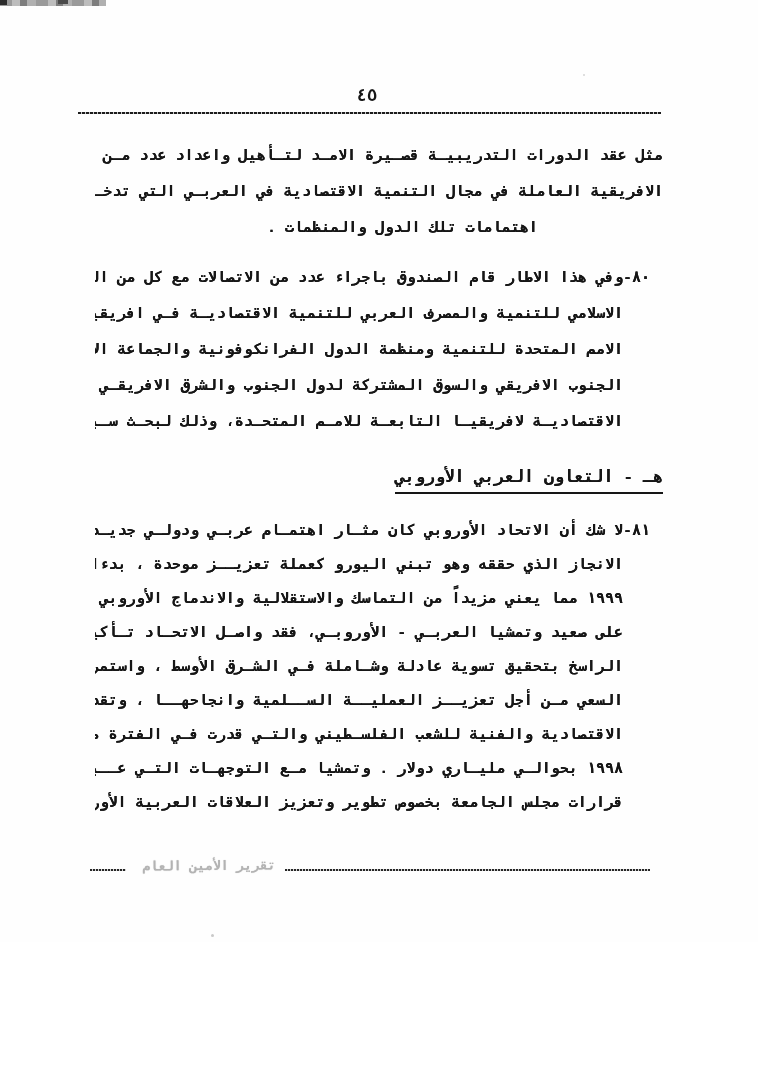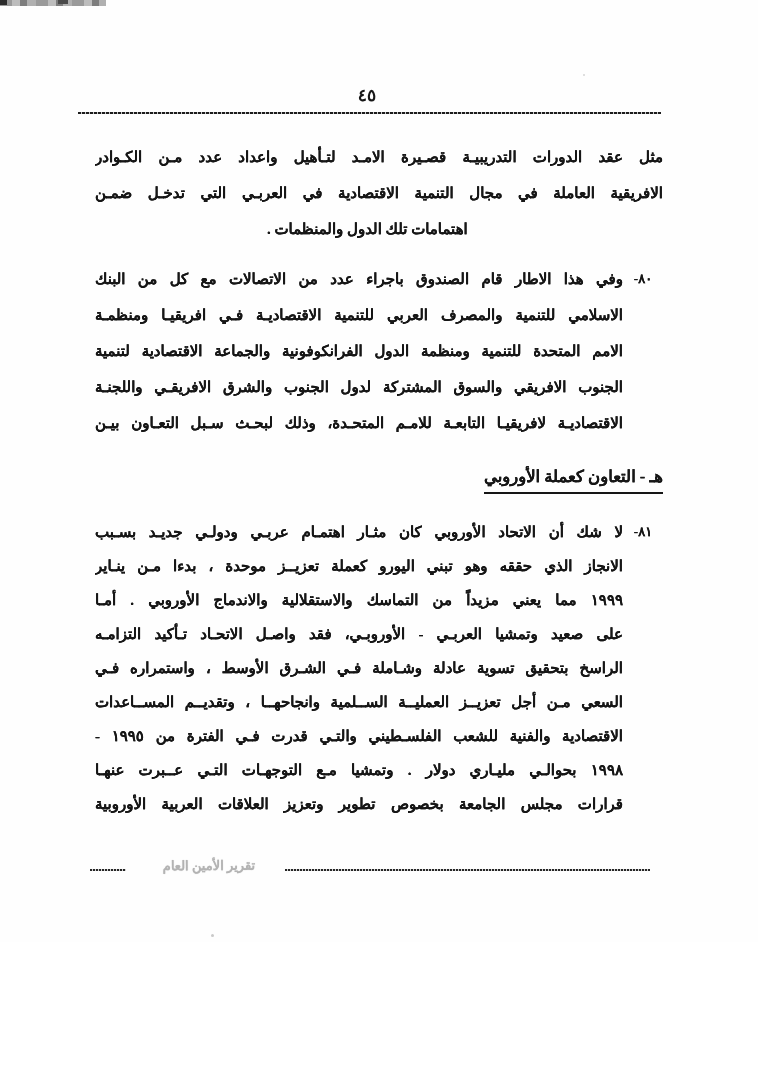--- a/index.html
+++ b/index.html
@@ -2,21 +2,21 @@
 <html lang="ar"><head>
 <meta charset="utf-8">
 <style>
   * { margin:0; padding:0; box-sizing:border-box; }
   html,body { background:#ffffff; }
   .page {
     position:relative;
     width:758px; height:942px;
     background:#fefefe;
     overflow:hidden;
-    font-family:Liberation Serif, serif;
+    font-family:Liberation Mono, monospace;
     font-weight:bold;
     color:#161616;
     direction:rtl;
   }
   
   .scan-artifact {
     position:absolute; top:0; left:0;
     width:106px; height:6px;
     background:repeating-linear-gradient(90deg,
       #9a9a9a 0 12px, #bdbdbd 12px 20px, #7d7d7d 20px 27px, #b0b0b0 27px 36px);
@@ -53,21 +53,21 @@
 
   .para-intro .last-line {
     text-align-last:left; padding-left:172px; padding-right:68px;
   }
   .para-80 .last-line {
     text-align-last:center; transform:translateX(19px);
     padding-left:120px; padding-right:140px;
   }
 
   .numbered { display:flex; margin-top:14px; }
-  .item-num { width:40px; flex-shrink:0; font-size:13px; line-height:36px; text-align:center; }
+  .item-num { width:40px; flex-shrink:0; font-size:15px; line-height:36px; text-align:left; }
   .para-81 .item-num { line-height:34px; }
   .ptext { flex:1; min-width:0; }
 
   .heading-wrap { margin-top:26px; text-align:right; height:34px; }
   .section-heading {
     display:inline-block; font-size:16.5px; font-weight:bold;
     padding-bottom:5px; border-bottom:2.5px solid #161616;
     text-shadow:0 0 .5px currentColor;
   }
 
@@ -112,21 +112,21 @@
       <div class="ptext">
         <div class="line">وفي هذا الاطار قام الصندوق باجراء عدد من الاتصالات مع كل  من البنك</div>
         <div class="line">الاسلامي للتنمية والمصرف العربي للتنمية  الاقتصاديـة فـي افريقيـا ومنظمـة</div>
         <div class="line">الامم المتحدة للتنمية ومنظمة الدول الفرانكوفونية والجماعة الاقتصادية لتنمية</div>
         <div class="line">الجنوب الافريقي والسوق المشتركة لدول الجنوب والشرق الافريقـي واللجنـة</div>
         <div class="line">الاقتصاديـة لافريقيـا التابعـة للامـم المتحـدة، وذلك لبحـث سـبل التعـاون بيـن</div>
       </div>
     </section>
 
     <div class="heading-wrap">
-      <span class="section-heading">هـ - التعاون كعملة الأوروبي</span>
+      <span class="section-heading">هـ - التعاون العربي الأوروبي</span>
     </div>
 
     <section class="numbered para-81">
       <span class="item-num">٨١-</span>
       <div class="ptext">
         <div class="line">لا شك أن الاتحاد الأوروبي  كان مثـار اهتمـام عربـي ودولـي  جديـد بسـبب</div>
         <div class="line">الانجاز الذي حققه  وهو تبني اليورو كعملة تعزيــز موحدة ، بدءا مـن ينـاير</div>
         <div class="line">١٩٩٩ مما يعني مزيداً من التماسك  والاستقلالية والاندماج الأوروبي . أمـا</div>
         <div class="line">على صعيد وتمشيا العربـي - الأوروبـي، فقد واصـل الاتحـاد تـأكيد التزامـه</div>
         <div class="line">الراسخ بتحقيق تسوية عادلة  وشـاملة فـي الشـرق الأوسط ، واستمراره  فـي</div>

